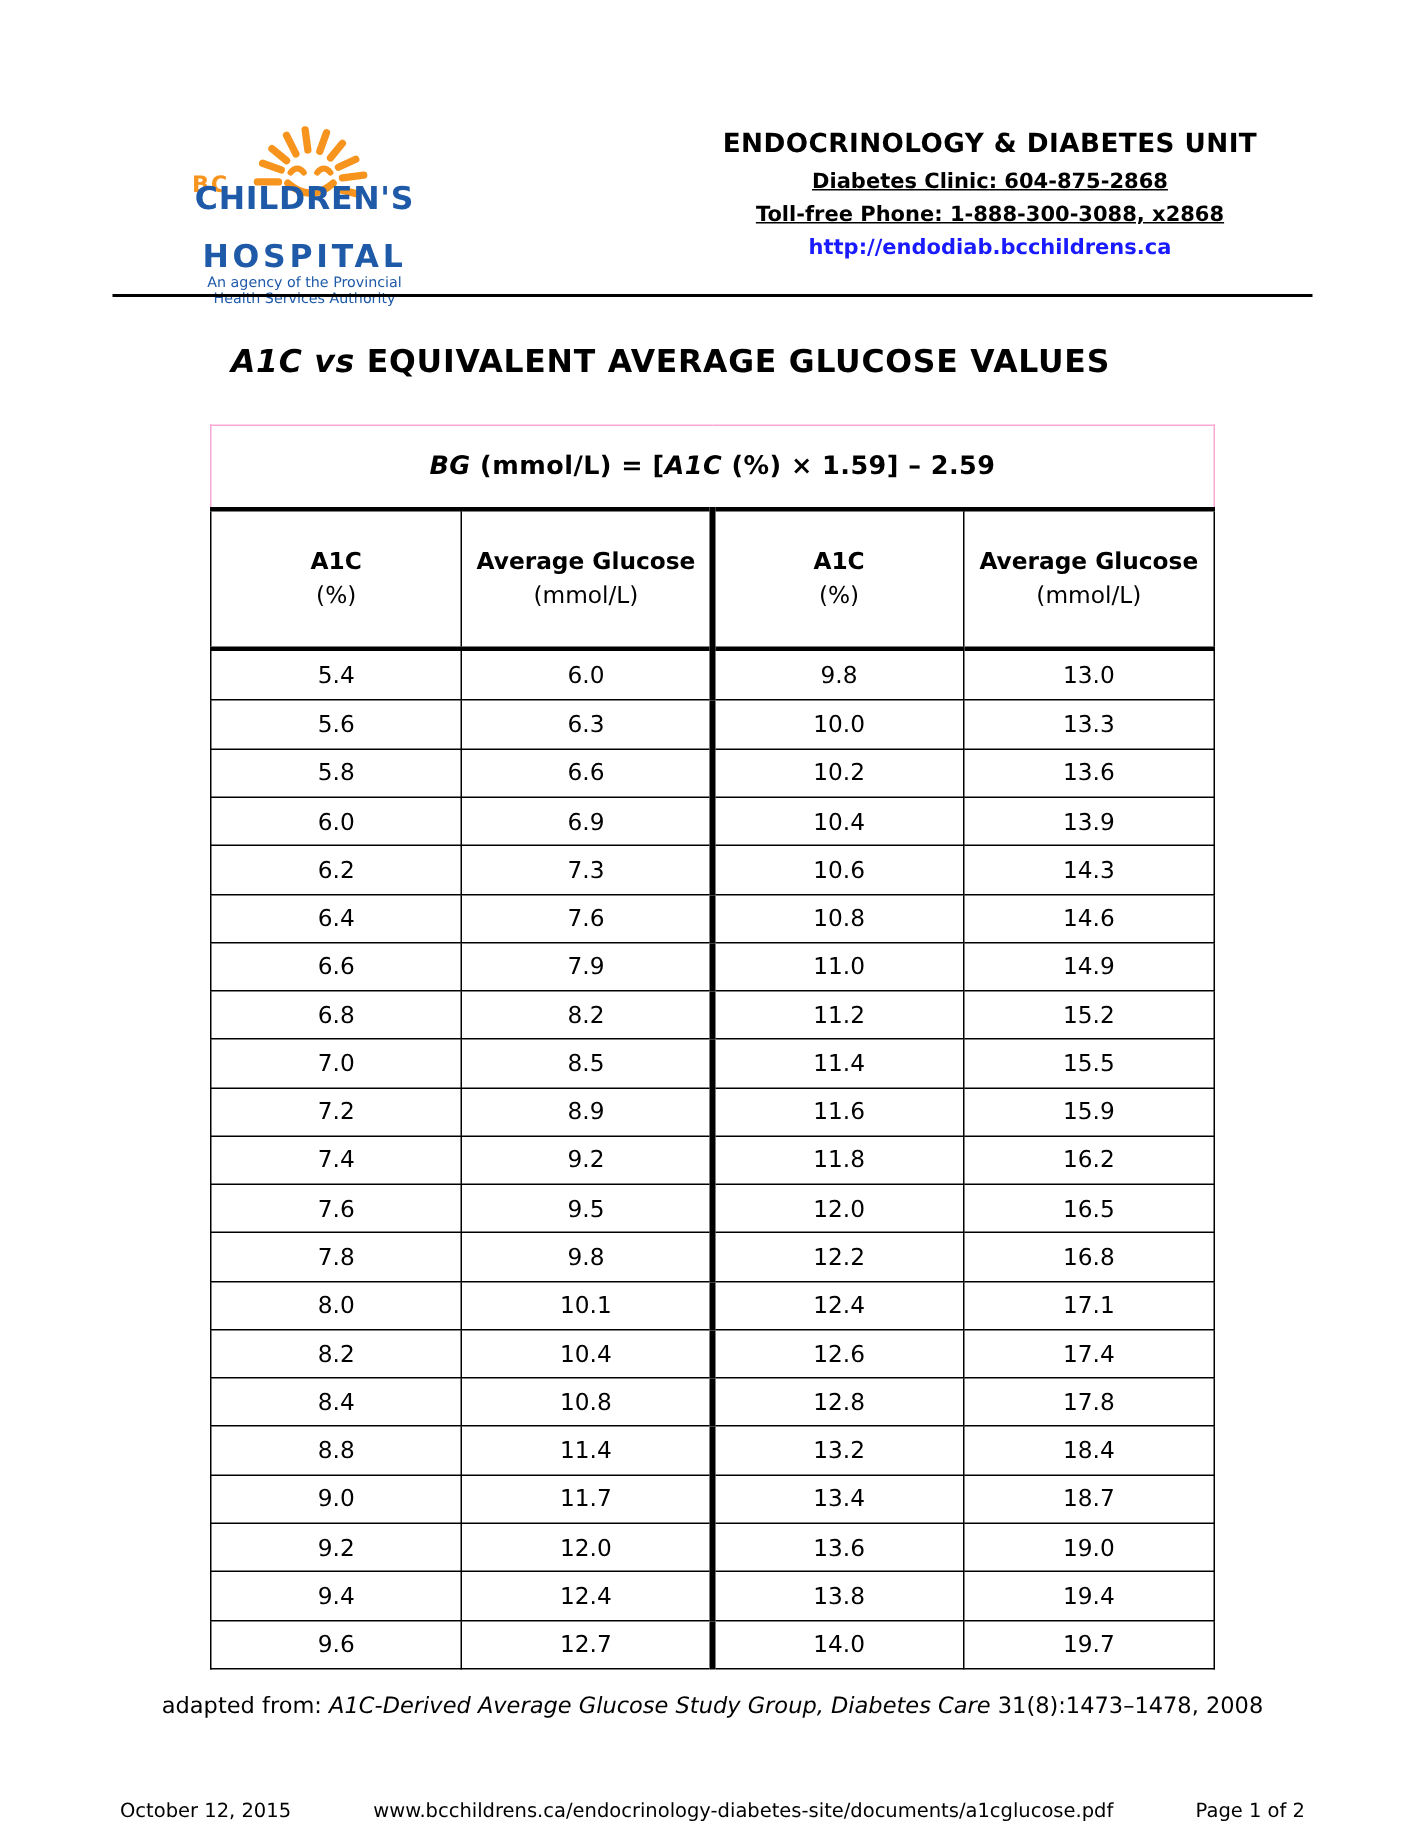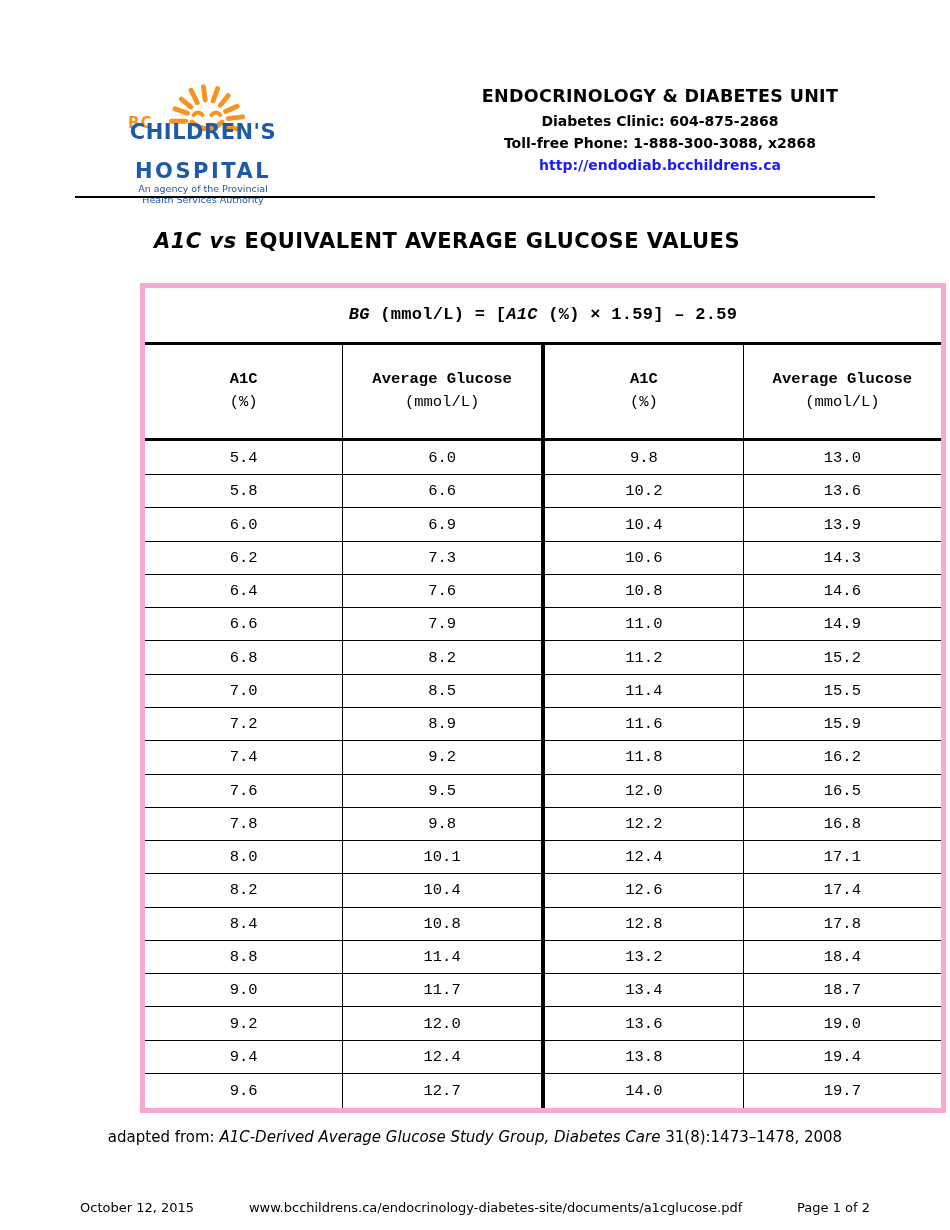--- a/index.html
+++ b/index.html
@@ -16,34 +16,34 @@
   .logo .bc { position:absolute; left:10px; top:30px; font-size:15px; font-weight:bold; color:#F7941E; letter-spacing:1px; }
   .logo .name1 { position:absolute; top:36px; width:100%; text-align:center; font-size:21px; font-weight:bold; color:#1E5AA8; letter-spacing:0.5px; }
   .logo .name2 { position:absolute; top:75px; width:100%; text-align:center; font-size:21px; font-weight:bold; color:#1E5AA8; letter-spacing:2.5px; }
   .logo .tag { position:absolute; width:100%; text-align:center; font-size:9.5px; color:#1E5AA8; }
   .logo .tag1 { top:99px; }
   .logo .tag2 { top:110px; }
 
   
   .contact { position:absolute; left:440px; top:86px; width:440px; text-align:center; }
   .contact .unit { font-size:17.5px; font-weight:bold; margin-bottom:4px; letter-spacing:0.3px; }
-  .contact .line { font-size:14px; font-weight:bold; line-height:22px; }
+  .contact .line { font-size:14px; font-weight:bold; line-height:22px;text-decoration:underline; }
   .contact .url  { font-size:14px; font-weight:bold; line-height:22px; color:#1a1aff; text-decoration:none; display:inline-block; }
 
   .rule { position:absolute; left:75px; top:196px; width:800px; height:2px; background:#000; }
 
   
   .title { position:absolute; left:0; top:229px; width:894px; text-align:center;
            font-size:21px; font-weight:bold; letter-spacing:0.5px; }
   .it { font-style:italic; }
 
   
   .tablewrap { position:absolute; left:140px; top:283px; width:670px; height:830px; }
-  table.a1c { width:806px; height:830px; border-collapse:collapse; table-layout:fixed;
-              border:5px solid #f9a8d4;font-family:Liberation Mono, monospace; }
+  table.a1c { width:670px; height:830px; border-collapse:collapse; table-layout:fixed;
+              border:1px solid #f9a8d4; }
   table.a1c col { width:25%; }
   tr.formula-row td {
     height:33px; text-align:center; font-size:17px; font-weight:bold;
     border-bottom:3px solid #000; letter-spacing:0.3px;
   }
   table.a1c th {
     height:55px; border:1px solid #000; border-bottom:3px solid #000;
     font-size:15.5px; font-weight:bold; text-align:center; vertical-align:middle; line-height:23px;
   }
   table.a1c th .sub { display:block; font-weight:normal; }
@@ -118,20 +118,26 @@
       </tr>
       </tbody>
         <tbody>
           <tr>
             <td class="cell">5.4</td>
             <td class="cell mid">6.0</td>
             <td class="cell">9.8</td>
             <td class="cell">13.0</td>
           </tr>
           <tr>
+            <td class="cell">5.6</td>
+            <td class="cell mid">6.3</td>
+            <td class="cell">10.0</td>
+            <td class="cell">13.3</td>
+          </tr>
+          <tr>
             <td class="cell">5.8</td>
             <td class="cell mid">6.6</td>
             <td class="cell">10.2</td>
             <td class="cell">13.6</td>
           </tr>
           <tr>
             <td class="cell">6.0</td>
             <td class="cell mid">6.9</td>
             <td class="cell">10.4</td>
             <td class="cell">13.9</td>

